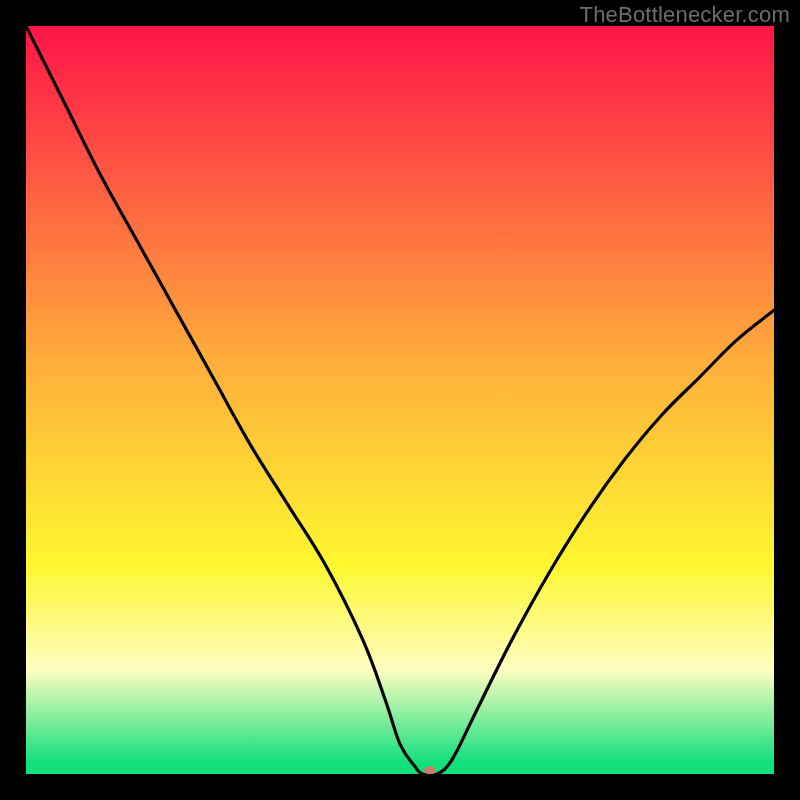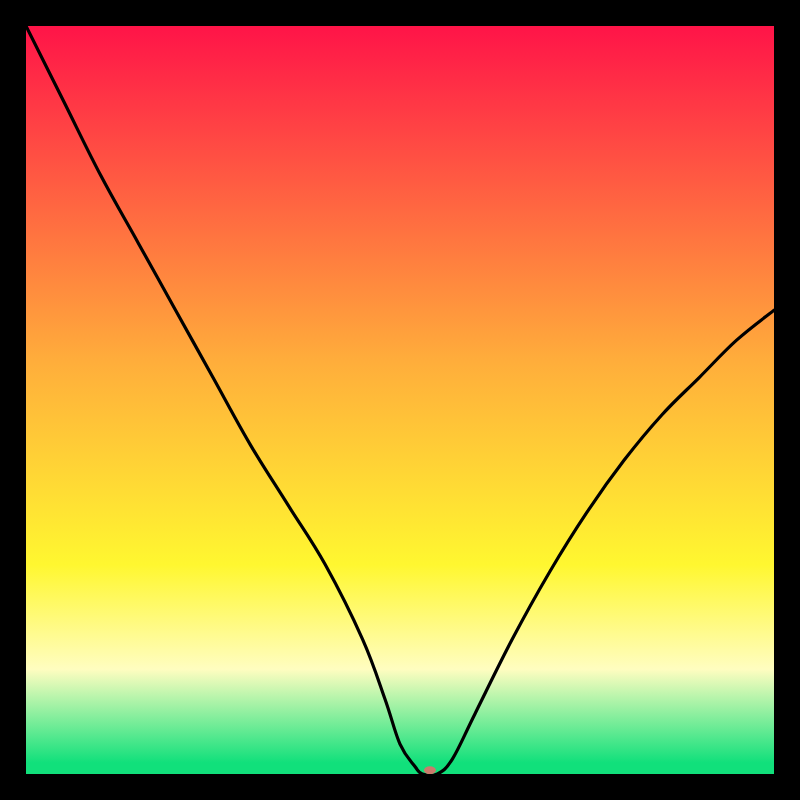--- a/index.html
+++ b/index.html
@@ -33,20 +33,21 @@
     top: 26px;
     width: 748px;
     height: 748px;
   }
   svg { display: block; }
 </style>
 </head>
 <body>
 
 <div class="frame">
+  <div class="watermark">TheBottlenecker.com</div>
 
   <div class="plot-wrap">
     <svg id="plot-svg" width="748" height="748" viewBox="0 0 748 748">
       <defs>
         <linearGradient id="bg-grad" x1="0" y1="0" x2="0" y2="1">
             <stop offset="0%" stop-color="#ff1448"></stop>
             <stop offset="45%" stop-color="#ffae3b"></stop>
             <stop offset="72%" stop-color="#fff730"></stop>
             <stop offset="86%" stop-color="#fffdc0"></stop>
             <stop offset="98.5%" stop-color="#11e07b"></stop>

